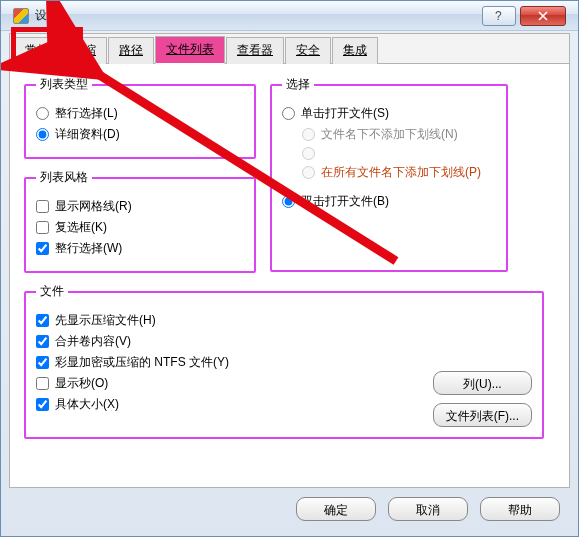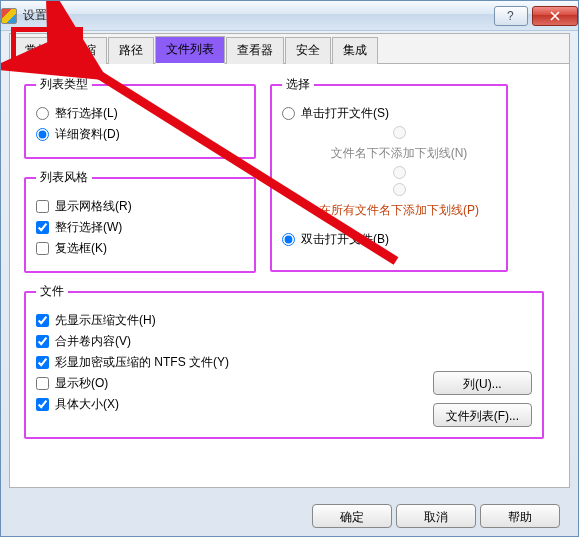--- a/index.html
+++ b/index.html
@@ -1,44 +1,44 @@
 <!DOCTYPE html>
 <html><head>
 <meta charset="utf-8">
 <style>
 * { box-sizing: border-box; font-family: "Microsoft YaHei", "SimSun", Tahoma, sans-serif; font-size: 12px; }
 body { margin: 0; background: #d4d4d4; }
 
 .window { width: 579px; height: 537px; background: linear-gradient(to bottom, #e9eff6 0%, #dde6f0 100%); border: 1px solid #6a8fb5; position: relative; }
-.titlebar { height: 30px; background: linear-gradient(to bottom, #f7fbff 0%, #dbe7f4 45%, #c8d8eb 46%, #d9e6f3 100%); display: flex; align-items: center; padding: 0 0; border-bottom: 1px solid #b5c7dd; }
+.titlebar { height: 30px; background: linear-gradient(to bottom, #f7fbff 0%, #dbe7f4 45%, #c8d8eb 46%, #d9e6f3 100%); display: flex; align-items: center; padding: 0 12px; border-bottom: 1px solid #b5c7dd; }
 .title-icon { width: 16px; height: 16px; background: linear-gradient(135deg,#e74c3c 0 33%,#f1c40f 33% 66%,#3498db 66%); border:1px solid #888; border-radius:2px; margin-right:6px;}
 .title-text { flex: 1; color: #222; }
 .win-controls { display:flex; }
 .win-btn { width: 34px; height: 20px; border: 1px solid #7a94b0; border-radius: 3px; margin-left: 4px; background: linear-gradient(to bottom,#fdfdfe,#d6e2ef); display:flex; align-items:center; justify-content:center; color:#405060; cursor:default;}
 .win-btn.close { width: 46px; background: linear-gradient(to bottom,#f08f87,#d94b3e 45%,#c4362a 46%,#de6b5f); color:#fff; border-color:#8e2b20;}
 .win-btn svg { width:10px; height:10px; }
 
 .body { position:absolute; top:32px; left:8px; right:8px; bottom:48px; background:#fff; border:1px solid #b3b3b3; }
 
 .tabs { display:flex; padding:4px 4px 0 4px; background:#f3f3f3; border-bottom:1px solid #b3b3b3; height:30px; align-items:flex-end;}
-.tab { padding:4px 10px 5px; border:1px solid #b3b3b3; border-bottom:none; background:#ececec; margin-right:1px; cursor:default; position:relative; top:1px;}
-.tab.active { background:#8b5cf6; border-bottom:1px solid #fff; }
+.tab { padding:4px 10px 5px; border:1px solid #b3b3b3; border-bottom:none; background:#ececec; margin-right:1px; cursor:default; position:relative; top:1px;text-decoration:underline;}
+.tab.active { background:#ec4899; border-bottom:1px solid #fff; }
 
 .content { padding:12px 14px; display:flex; flex-wrap:wrap; gap:10px 14px; }
 fieldset { border:2px solid #d946ef; border-radius:2px; padding:8px 10px 10px; margin:0; }
 legend { padding:0 4px; }
 .col-left { width: 232px; }
 .col-right { width: 238px; }
 .full { width: 520px; }
 .row { display:flex; align-items:center; margin:4px 0; gap:6px; }
-.row.sub { margin-left:20px;flex-direction:column; }
+.row.sub { margin-left:20px; }
 input[type=radio], input[type=checkbox] { margin:0; }
-.btn { min-width:92px; height:24px; border:1px solid #888; background:linear-gradient(to bottom,#fdfdfd,#e4e4e4); border-radius:4px; padding:4px 12px; cursor:default;}
+.btn { min-width:92px; height:24px; border:1px solid #888; background:linear-gradient(to bottom,#fdfdfd,#e4e4e4); border-radius:9px; padding:4px 12px; cursor:default;}
 
-.dlg-buttons { position:absolute; bottom:8px; right:18px; display:flex; gap:4px;justify-content:flex-end;}
+.dlg-buttons { position:absolute; bottom:15px; right:18px; display:flex; gap:12px;justify-content:flex-end;}
 .dlg-buttons .btn { min-width:80px;}
 
 .annot-box { position:absolute; border:5px solid #e30613; pointer-events:none; }
 .annot-svg { position:absolute; top:0;left:0;width:579px;height:537px; pointer-events:none;}
 </style>
 </head>
 <body>
 
 <div class="window">
 
@@ -85,26 +85,26 @@
           </label>
         </fieldset>
 
         <fieldset style="margin-top:10px">
           <legend>列表风格</legend>
           <label class="row">
             <input type="checkbox" style="">
             <span>显示网格线(R)</span>
           </label>
           <label class="row">
+            <input type="checkbox" style="">
+            <span>复选框(K)</span>
+          </label>
+          <label class="row">
             <input type="checkbox" checked="" style="">
             <span>整行选择(W)</span>
-          </label>
-          <label class="row">
-            <input type="checkbox" style="">
-            <span>复选框(K)</span>
           </label>
         </fieldset>
       </div>
 
       <div class="col-right">
         <fieldset style="height:196px">
           <legend>选择</legend>
           <label class="row">
             <input type="radio" name="sel" style="">
             <span>单击打开文件(S)</span>

